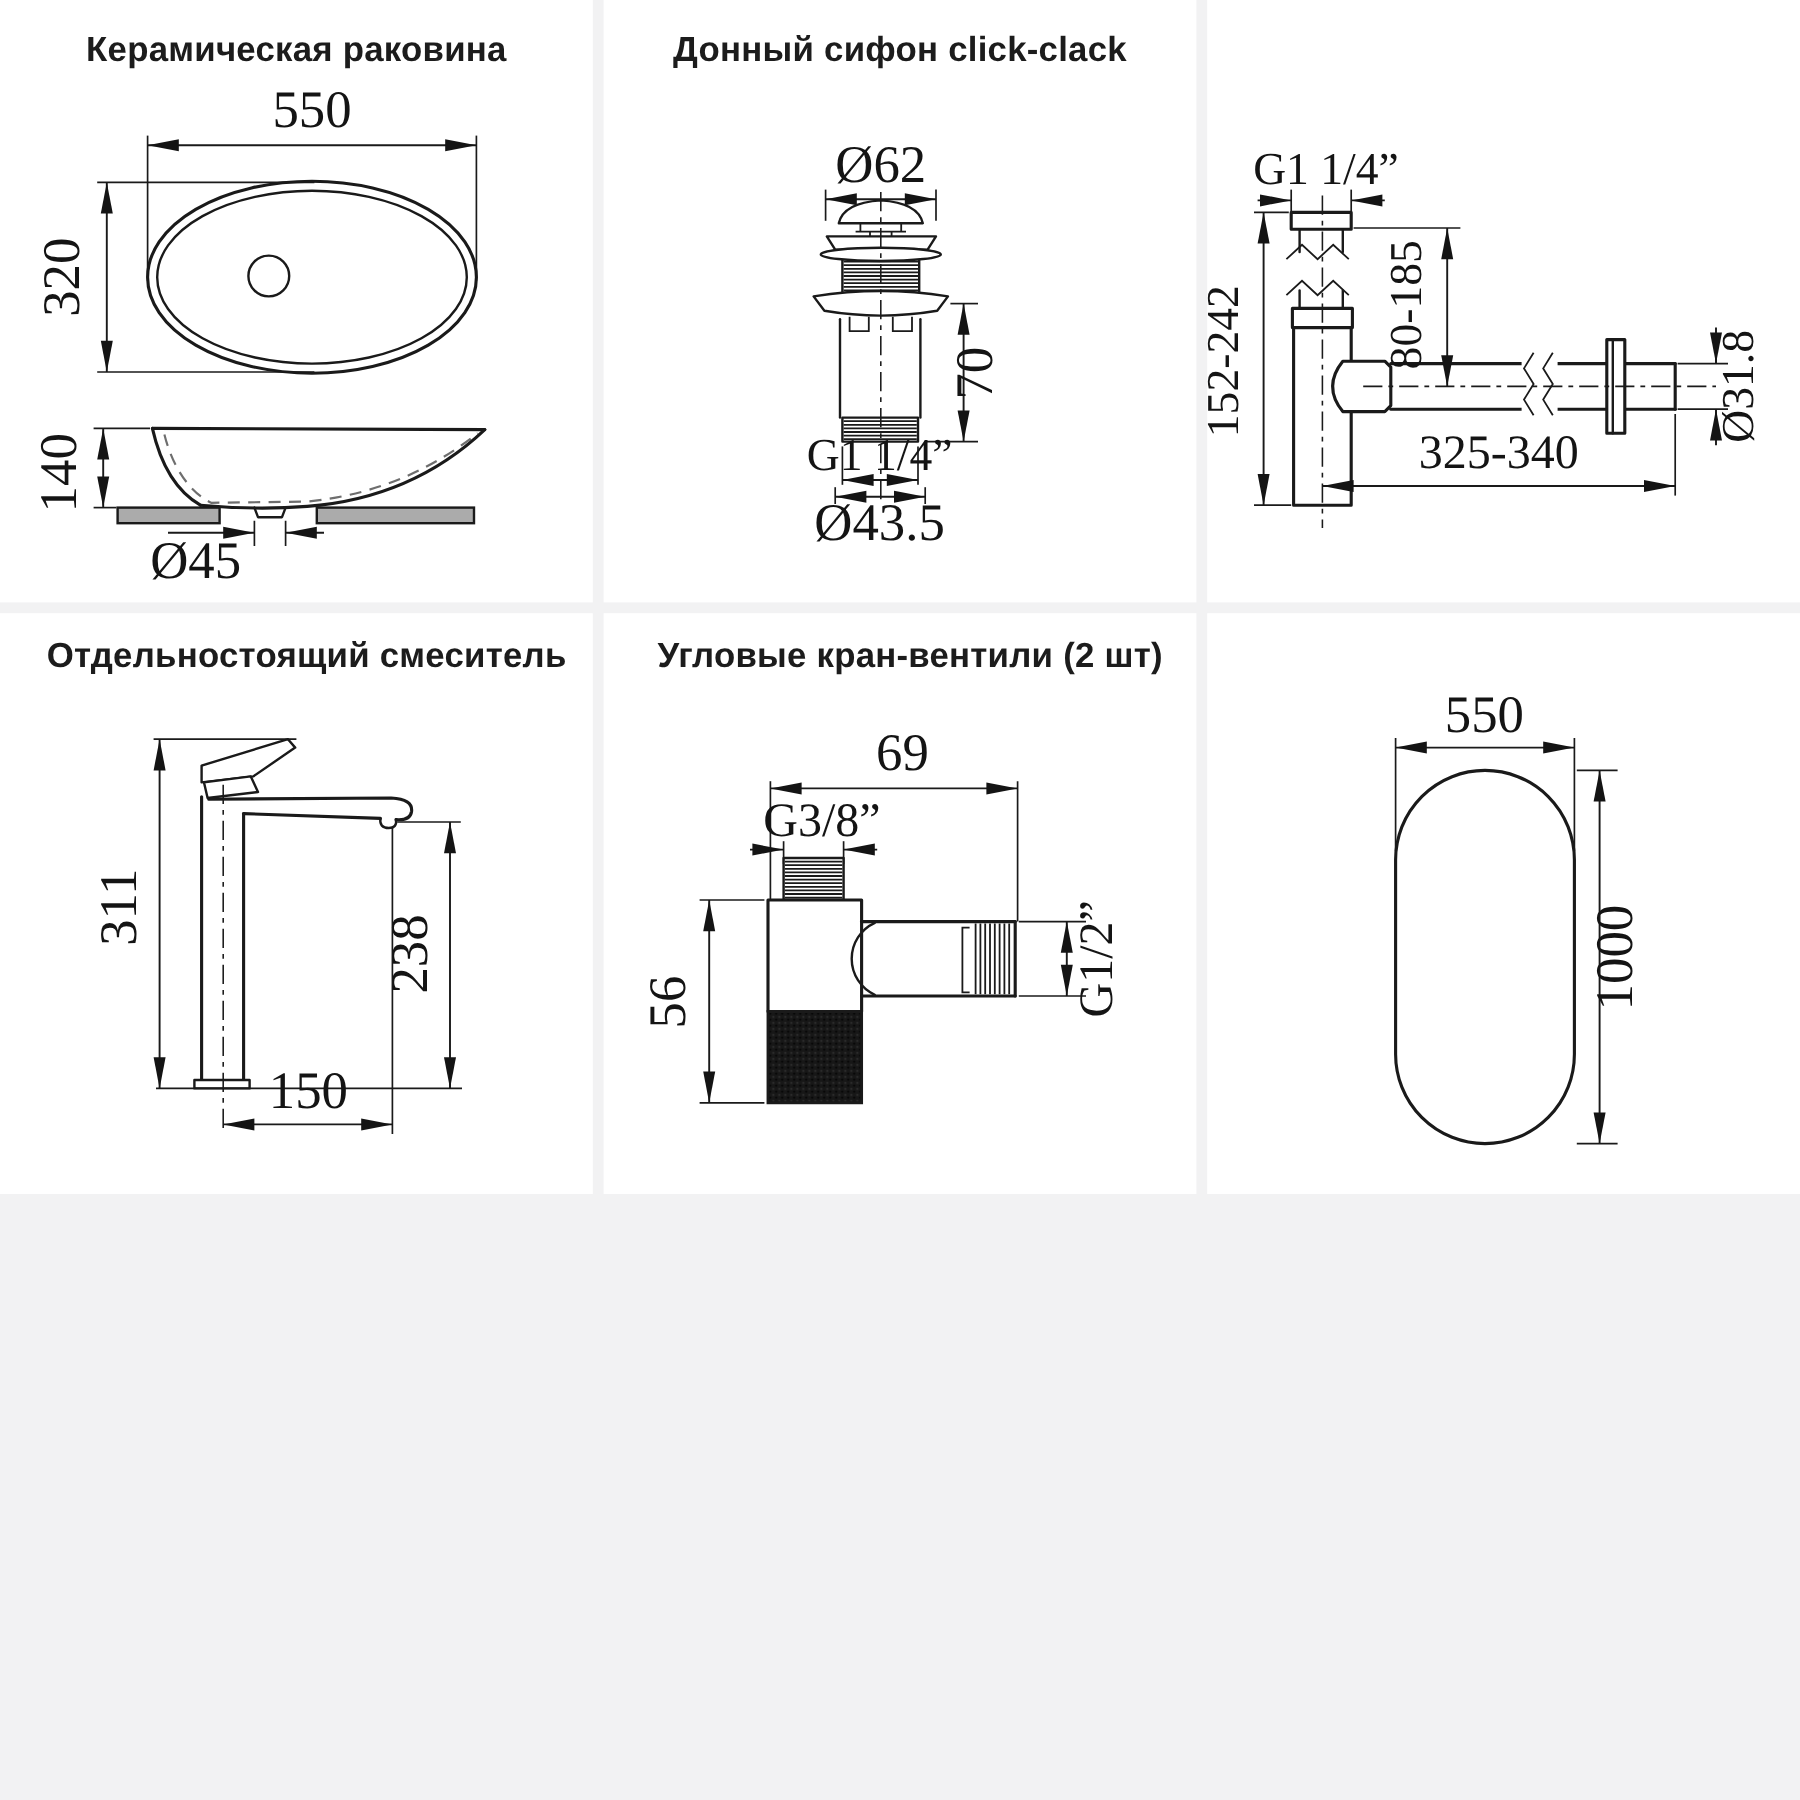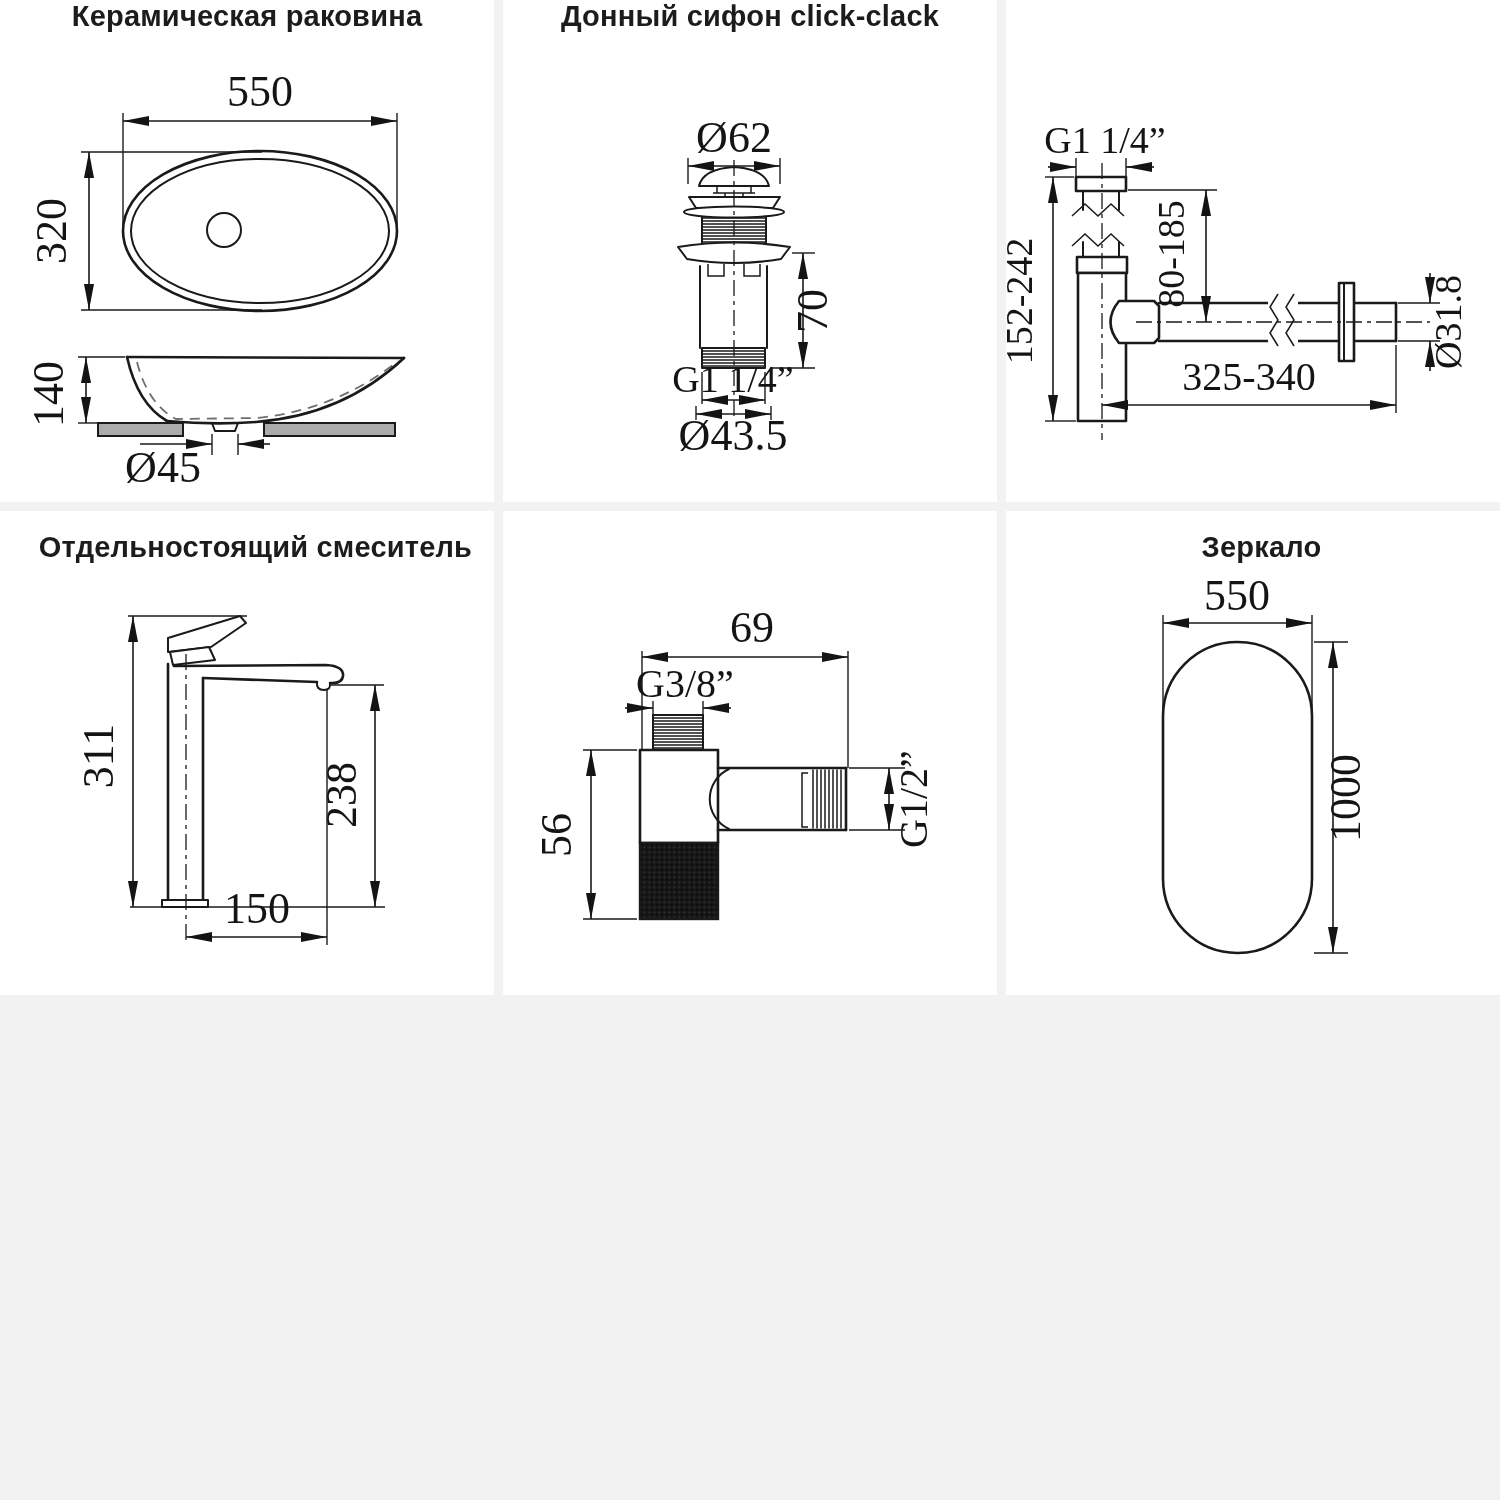--- a/index.html
+++ b/index.html
@@ -17,20 +17,21 @@
     width:1500px;
   }
   .panel{
     background:#ffffff;
     position:relative;
   }
   .panel h2{
     position:absolute;
     top:0;left:0;right:0;
     margin:0;
+    padding-top:26px;
     text-align:center;
     font-size:29px;
     font-weight:bold;
     color:#1c1c1c;
     letter-spacing:.2px;
     z-index:2;
   }
   .panel.row2 h2{padding-top:20px;margin-left:17px;}
   .panel svg{position:absolute;inset:0;z-index:1;}
   
@@ -238,20 +239,21 @@
       <line class="dim" x1="375" y1="174" x2="375" y2="396" marker-start="url(#a4)" marker-end="url(#a4)"></line>
       <text class="dtx" x="356" y="284" transform="rotate(-90 356 284)">238</text>
 
       <line class="ext" x1="327" y1="178" x2="327" y2="434"></line>
       <line class="dim" x1="186" y1="426" x2="327" y2="426" marker-start="url(#a4)" marker-end="url(#a4)"></line>
       <text class="dtx" x="257" y="412">150</text>
     </svg>
   </section>
 
   <section class="panel row2">
+    <h2>Угловые кран-вентили (2 шт)</h2>
     <svg viewBox="0 0 494 484" width="494" height="484">
       <defs>
         <marker id="a5" markerUnits="userSpaceOnUse" markerWidth="30" markerHeight="12" refX="28" refY="6" orient="auto-start-reverse">
           <path d="M28,6 L2,1 L2,11 Z" fill="#141414"></path>
         </marker>
         <pattern id="kn5" width="5" height="5" patternUnits="userSpaceOnUse">
           <rect width="5" height="5" fill="#171717"></rect>
           <circle cx="1.4" cy="1.4" r="0.8" fill="#333333"></circle>
           <circle cx="3.8" cy="3.8" r="0.8" fill="#000000"></circle>
         </pattern>
@@ -288,21 +290,20 @@
       <text class="dtx" x="68" y="324" transform="rotate(-90 68 324)">56</text>
 
       <line class="ext" x1="346" y1="257" x2="402" y2="257"></line>
       <line class="ext" x1="346" y1="319" x2="402" y2="319"></line>
       <line class="dim" x1="386" y1="257" x2="386" y2="319" marker-start="url(#a5)" marker-end="url(#a5)"></line>
       <text class="dtx dtx-m" x="424" y="288" transform="rotate(-90 424 288)">G1/2”</text>
     </svg>
   </section>
 
   <section class="panel row2">
-    <h2>Зеркало</h2>
     <svg viewBox="0 0 494 484" width="494" height="484">
       <defs>
         <marker id="a6" markerUnits="userSpaceOnUse" markerWidth="30" markerHeight="12" refX="28" refY="6" orient="auto-start-reverse">
           <path d="M28,6 L2,1 L2,11 Z" fill="#141414"></path>
         </marker>
       </defs>
       <rect class="oln" x="157" y="131" width="149" height="311" rx="74.5" ry="74.5" fill="none"></rect>
 
       <text class="dtx" x="231" y="99">550</text>
       <line class="ext" x1="157" y1="104" x2="157" y2="198"></line>

